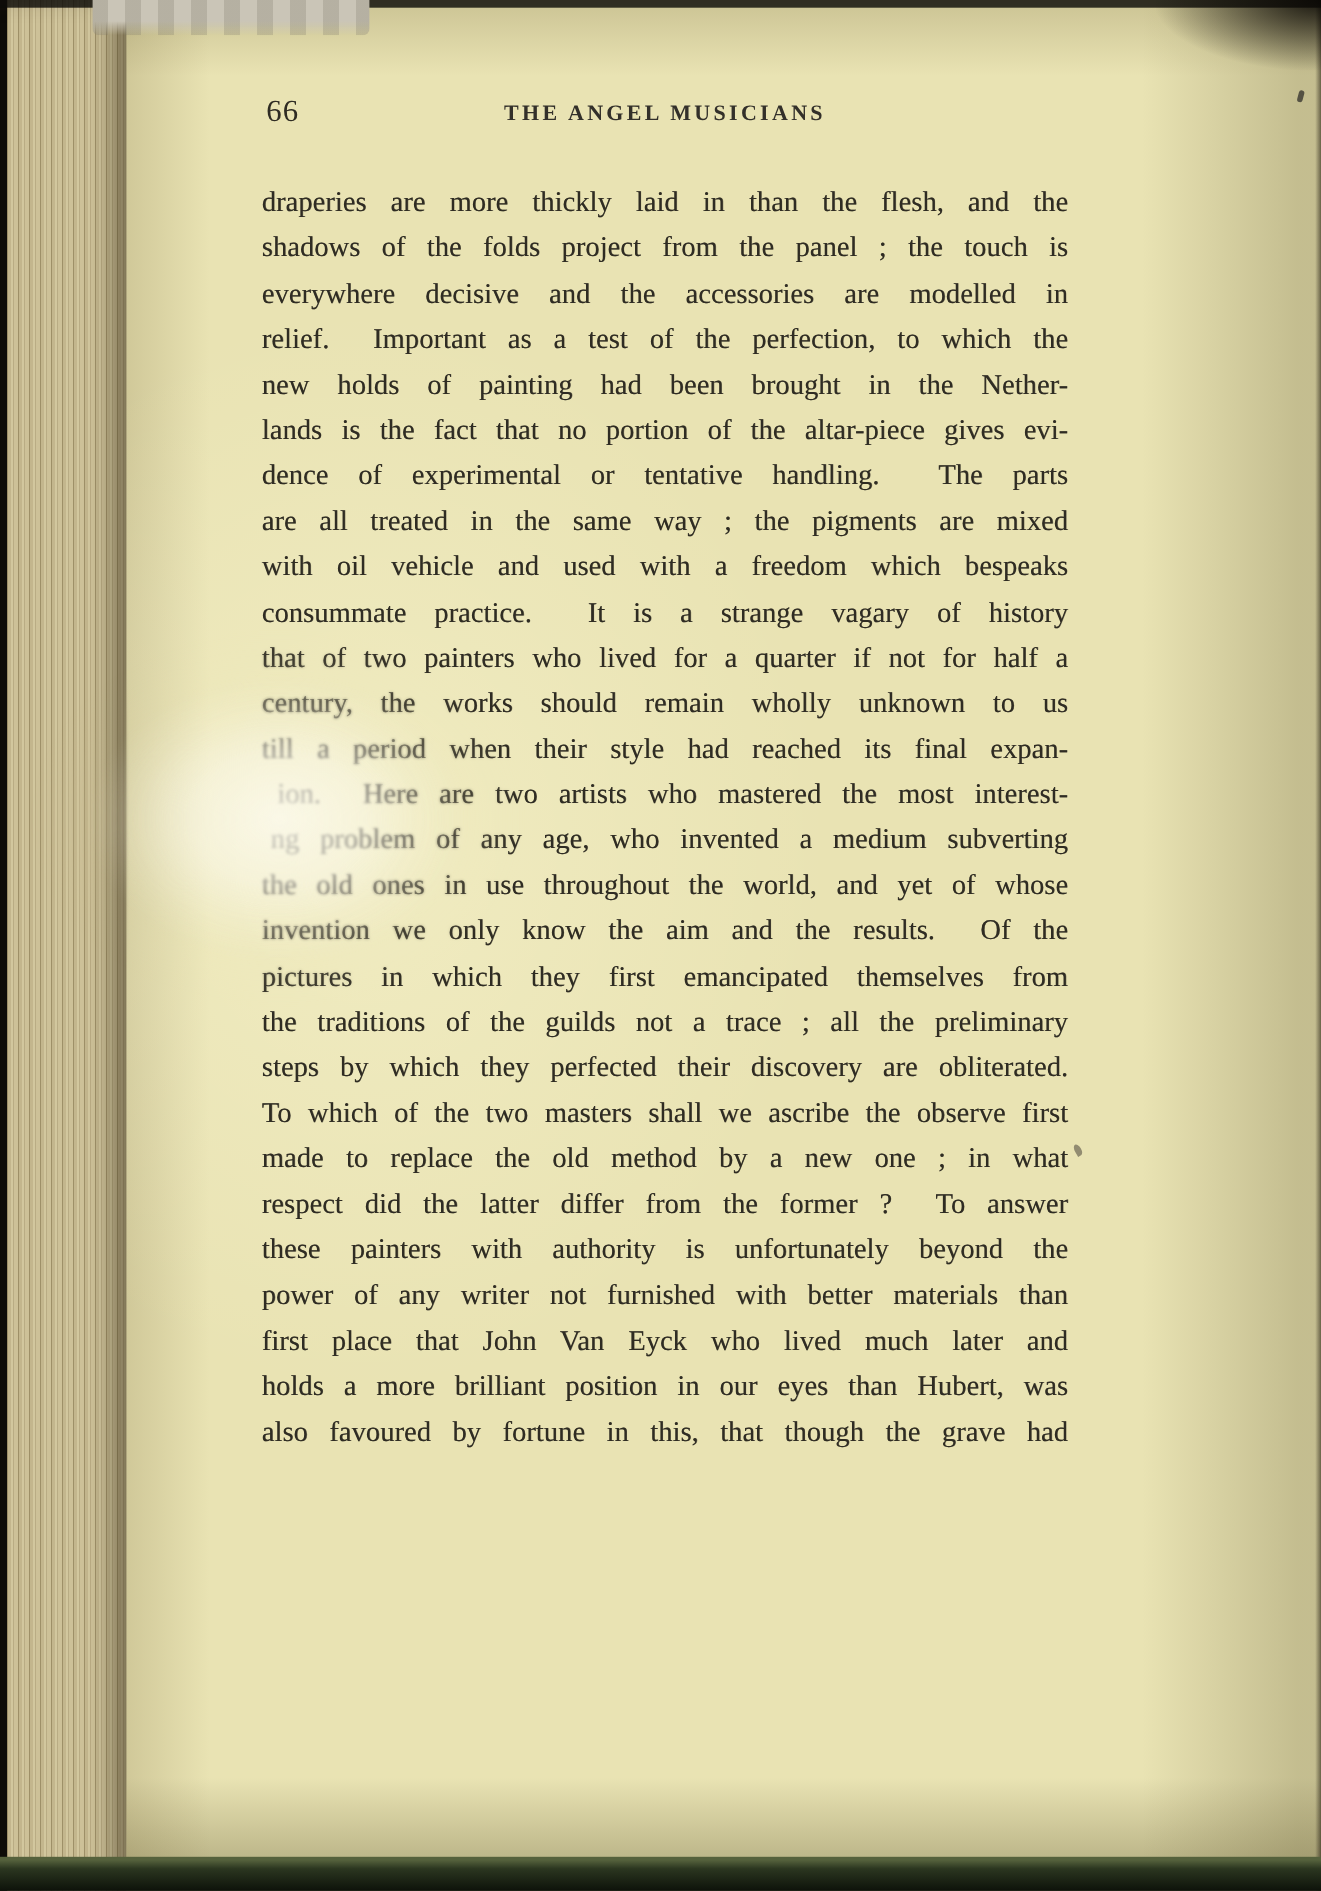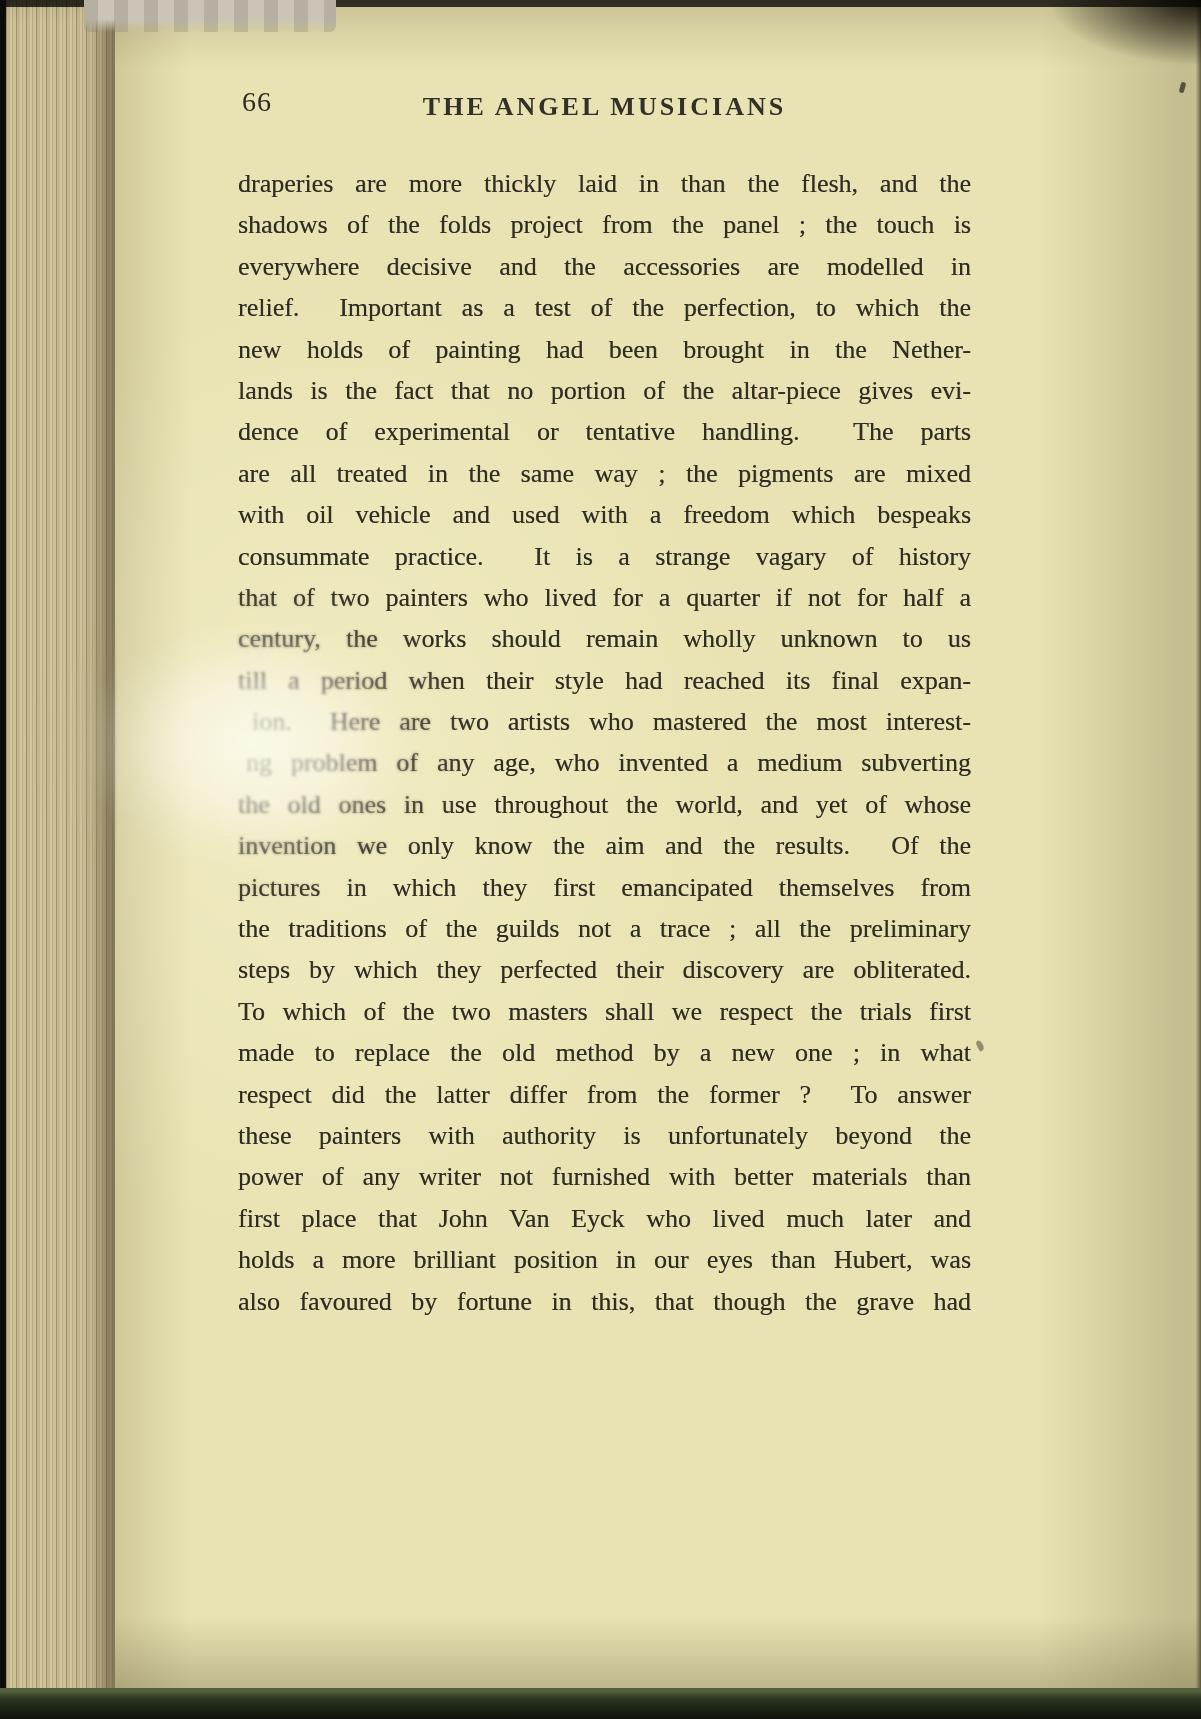--- a/index.html
+++ b/index.html
@@ -28,21 +28,21 @@
       linear-gradient(90deg, rgba(120,105,60,.22), rgba(0,0,0,0) 7%, rgba(0,0,0,0) 85%, rgba(100,92,52,.28) 98%),
       linear-gradient(180deg, rgba(125,112,66,.28) 0, rgba(0,0,0,0) 4%, rgba(0,0,0,0) 94%, rgba(95,88,50,.45) 100%),
       #e9e3b3;
   }
   .page-number{
     position:absolute;left:127px;top:86px;
     font-size:28px;color:#2f2c23;letter-spacing:1px;
   }
   .running-title{
     position:absolute;left:123px;top:92px;width:733px;
-    text-align:center;font-weight:bold;font-size:26px;
+    text-align:center;font-weight:bold;font-size:20px;
     letter-spacing:3px;color:#33302a;
   }
   .body-text{
     position:absolute;left:123px;top:163px;width:733px;
     font-size:26px;line-height:41.4px;color:#2f2c23;
     text-shadow:0.3px 0 0 rgba(47,44,35,.55);
   }
   .line{
     height:41.4px;
     text-align:justify;
@@ -116,21 +116,21 @@
       <div class="line">that of two painters who lived for a quarter if not for half a</div>
       <div class="line">century, the works should remain wholly unknown to us</div>
       <div class="line">till a period when their style had reached its final expan-</div>
       <div class="line cut-start-lg">ion.&nbsp; Here are two artists who mastered the most interest-</div>
       <div class="line cut-start-sm">ng problem of any age, who invented a medium subverting</div>
       <div class="line">the old ones in use throughout the world, and yet of whose</div>
       <div class="line">invention we only know the aim and the results.&nbsp; Of the</div>
       <div class="line">pictures in which they first emancipated themselves from</div>
       <div class="line">the traditions of the guilds not a trace&nbsp;; all the preliminary</div>
       <div class="line">steps by which they perfected their discovery are obliterated.</div>
-      <div class="line">To which of the two masters shall we respect the trials first</div>
+      <div class="line">To which of the two masters shall we ascribe the observe first</div>
       <div class="line">made to replace the old method by a new one&nbsp;; in what</div>
       <div class="line">respect did the latter differ from the former&nbsp;?&nbsp; To answer</div>
       <div class="line">these painters with authority is unfortunately beyond the</div>
       <div class="line">power of any writer not furnished with better materials than</div>
       <div class="line">first place that John Van Eyck who lived much later and</div>
       <div class="line">holds a more brilliant position in our eyes than Hubert, was</div>
       <div class="line">also favoured by fortune in this, that though the grave had</div>
     </div>
   </div>
 

